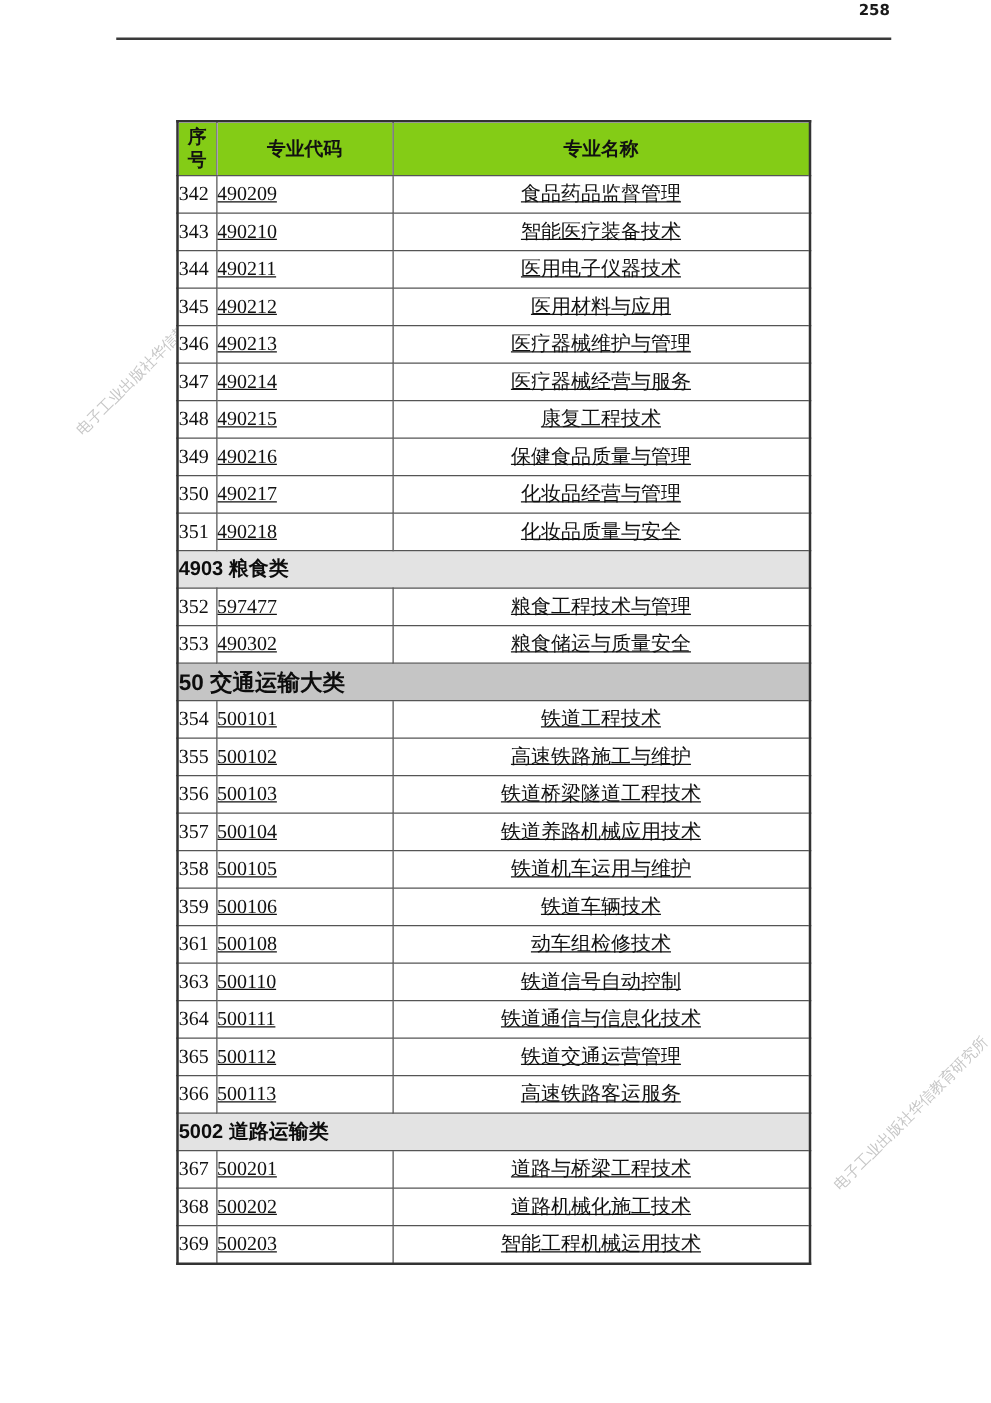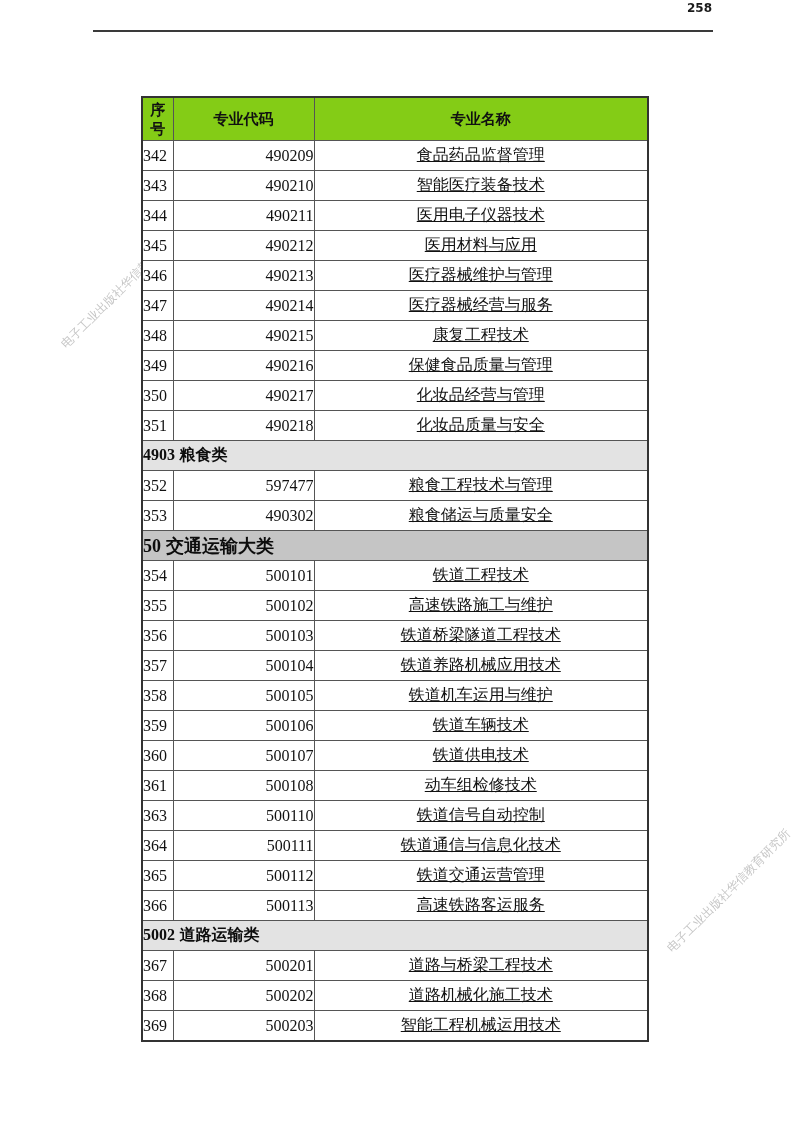--- a/index.html
+++ b/index.html
@@ -86,21 +86,22 @@
   }
   table.majors tbody td { height: 29px; }
 
   .cell-no {
     font: 16px "Liberation Serif", serif;
     text-align: left;
     padding-left: 2px;
   }
   .cell-code {
     font: 16px "Liberation Serif", serif;
-    text-align: right;
+    text-align: left;
+    text-decoration: underline;
   }
   .cell-name {
     font: 16px "Liberation Sans", sans-serif;
     text-align: center;
     padding-left: 3px;
     text-decoration: underline;
   }
   .cell-section {
     text-align: left;
     padding-left: 2px;
@@ -108,21 +109,21 @@
     color: #0d0d0d;
   }
   .cell-section.level-2 {
     background: var(--sec2-bg, #e3e3e3);
     font-size: 16px;
   }
   .cell-section.level-1 {
     background: var(--sec1-bg, #c5c5c5);
     font-size: 18px;
   }
-  .sec-num   { font-family: Liberation Serif, serif; }
+  .sec-num   { font-family: Liberation Sans, sans-serif; }
   .sec-label { font-family: "Liberation Sans", sans-serif; }
 </style>
 </head>
 <body>
 
 <div class="page-number">258</div>
 
 <div class="header-rule"></div>
 
 <div class="watermark left">电子工业出版社华信教育研究所</div>
@@ -236,25 +237,20 @@
           <td class="cell-no">358</td>
           <td class="cell-code">500105</td>
           <td class="cell-name">铁道机车运用与维护</td>
         </tr>
         <tr>
           <td class="cell-no">359</td>
           <td class="cell-code">500106</td>
           <td class="cell-name">铁道车辆技术</td>
         </tr>
         <tr>
-          <td class="cell-no">360</td>
-          <td class="cell-code">500107</td>
-          <td class="cell-name">铁道供电技术</td>
-        </tr>
-        <tr>
           <td class="cell-no">361</td>
           <td class="cell-code">500108</td>
           <td class="cell-name">动车组检修技术</td>
         </tr>
         <tr>
           <td class="cell-no">363</td>
           <td class="cell-code">500110</td>
           <td class="cell-name">铁道信号自动控制</td>
         </tr>
         <tr>

